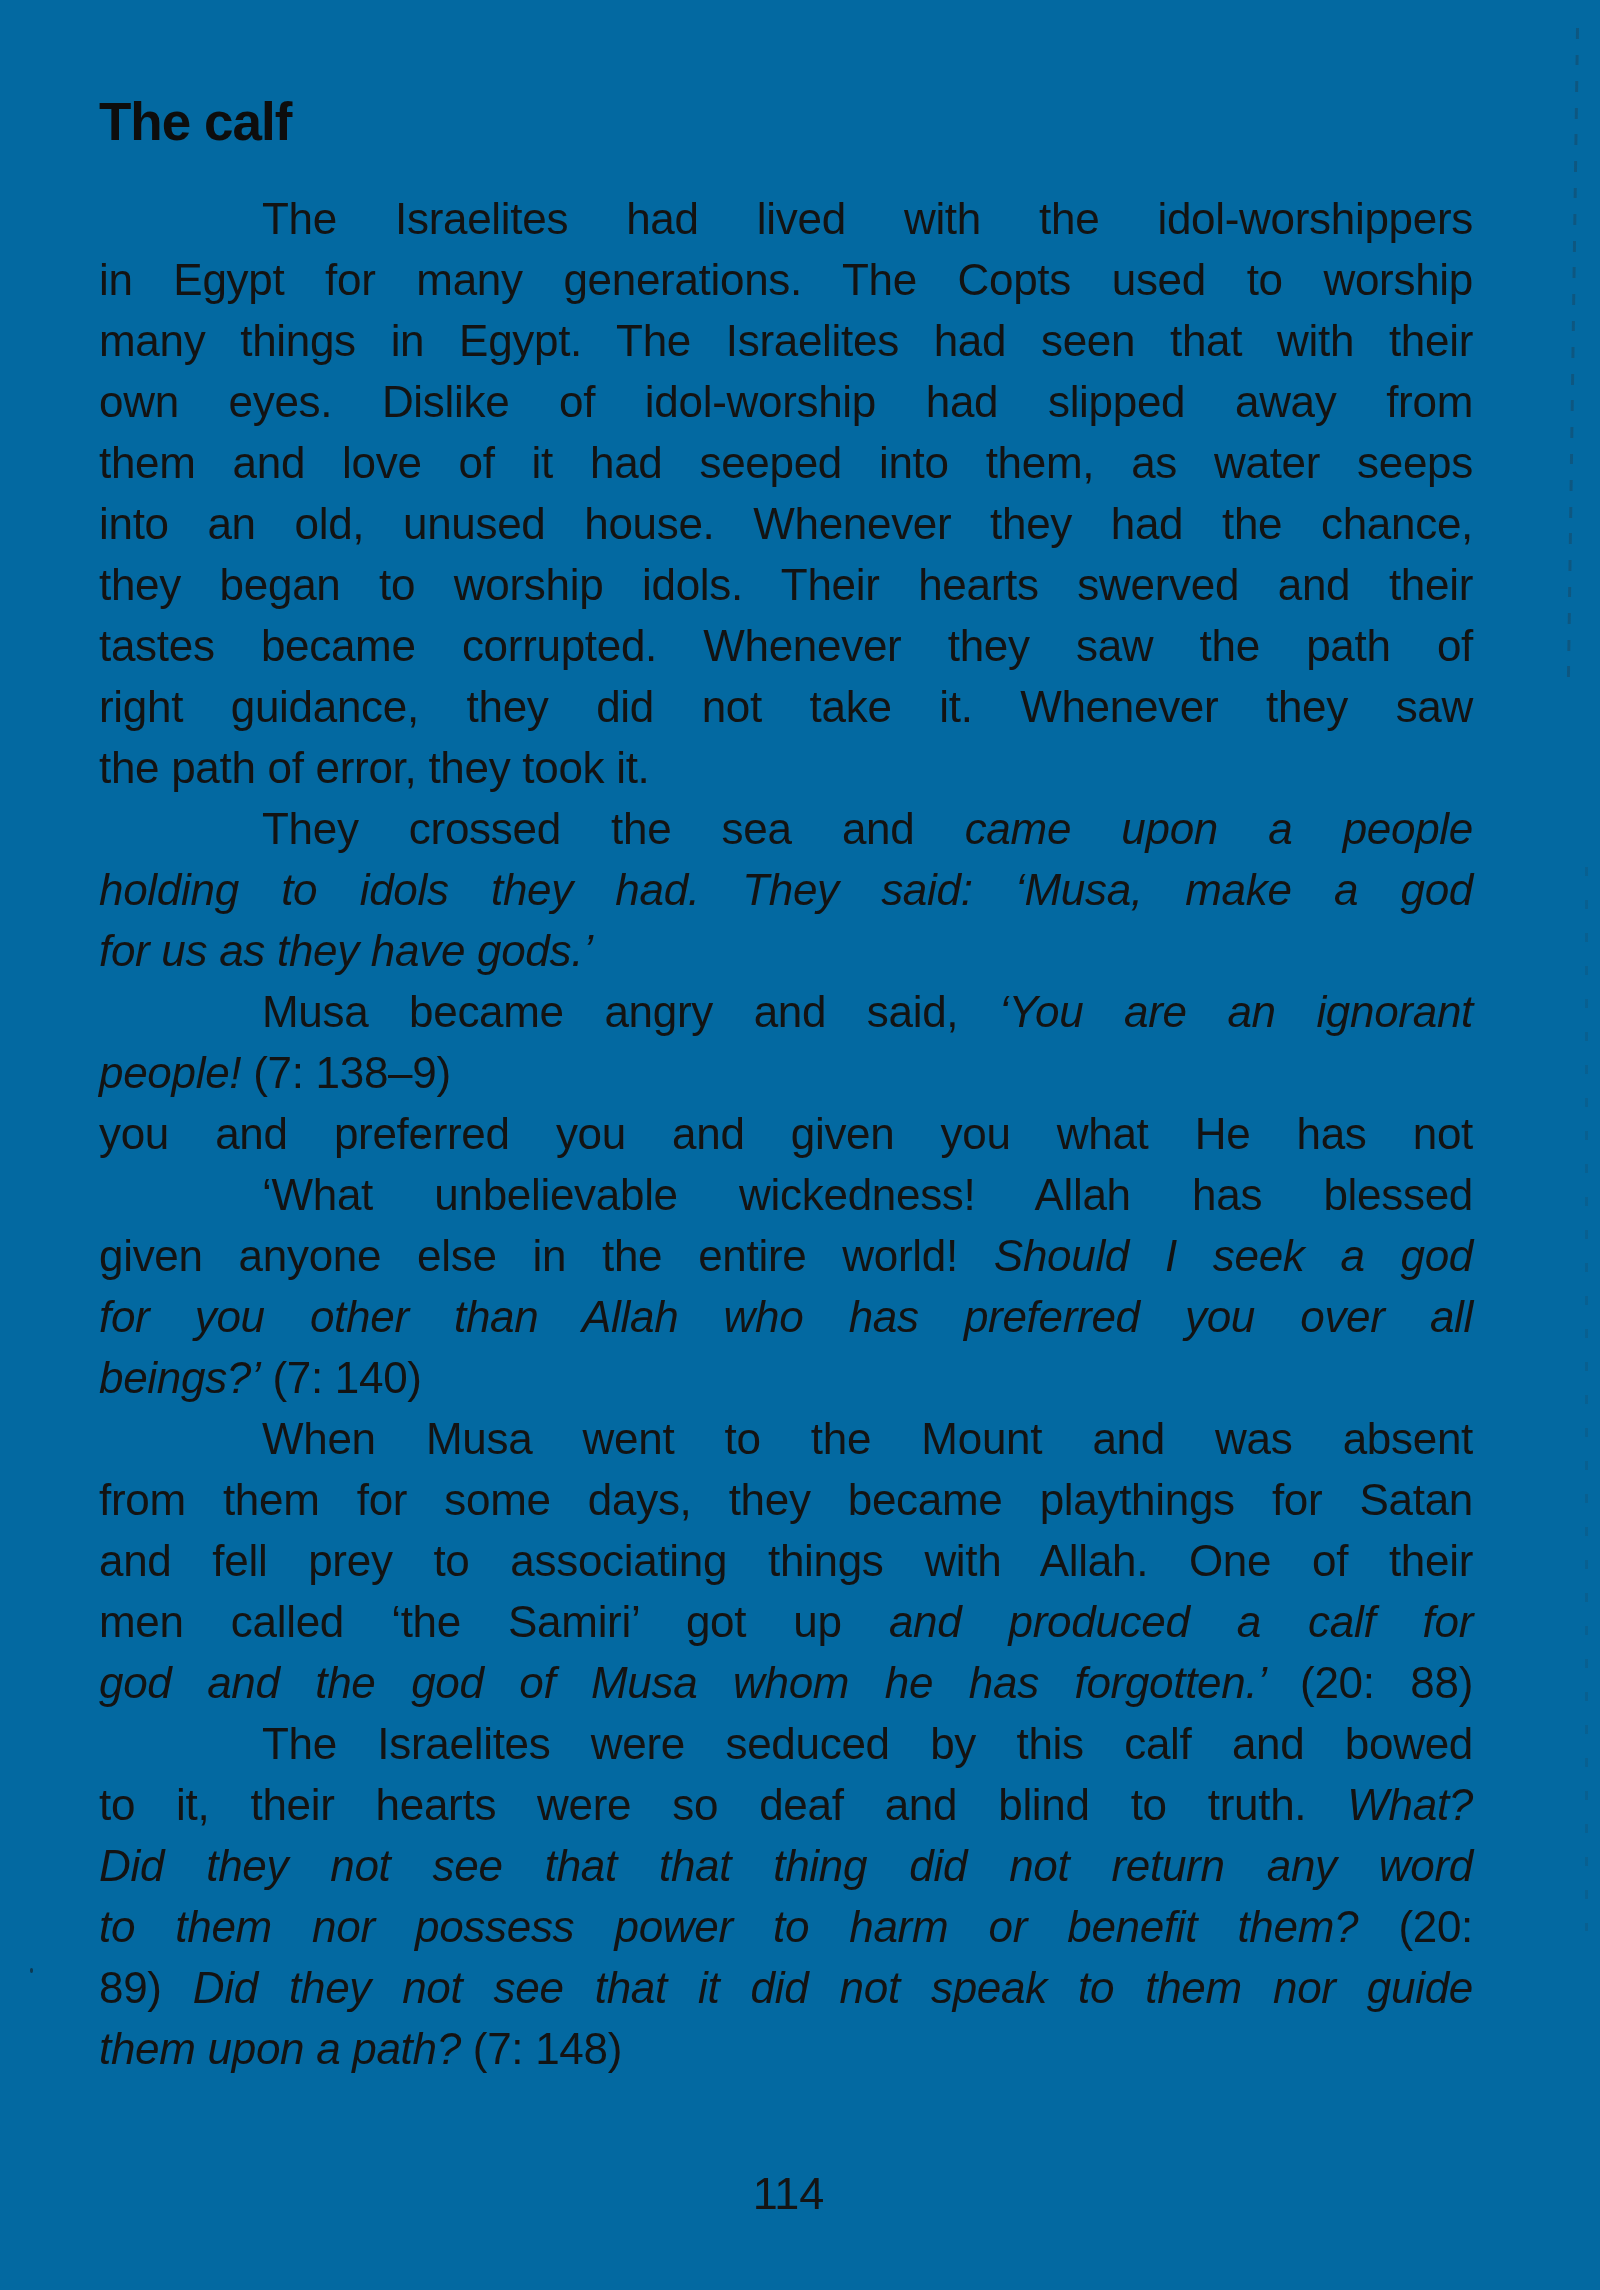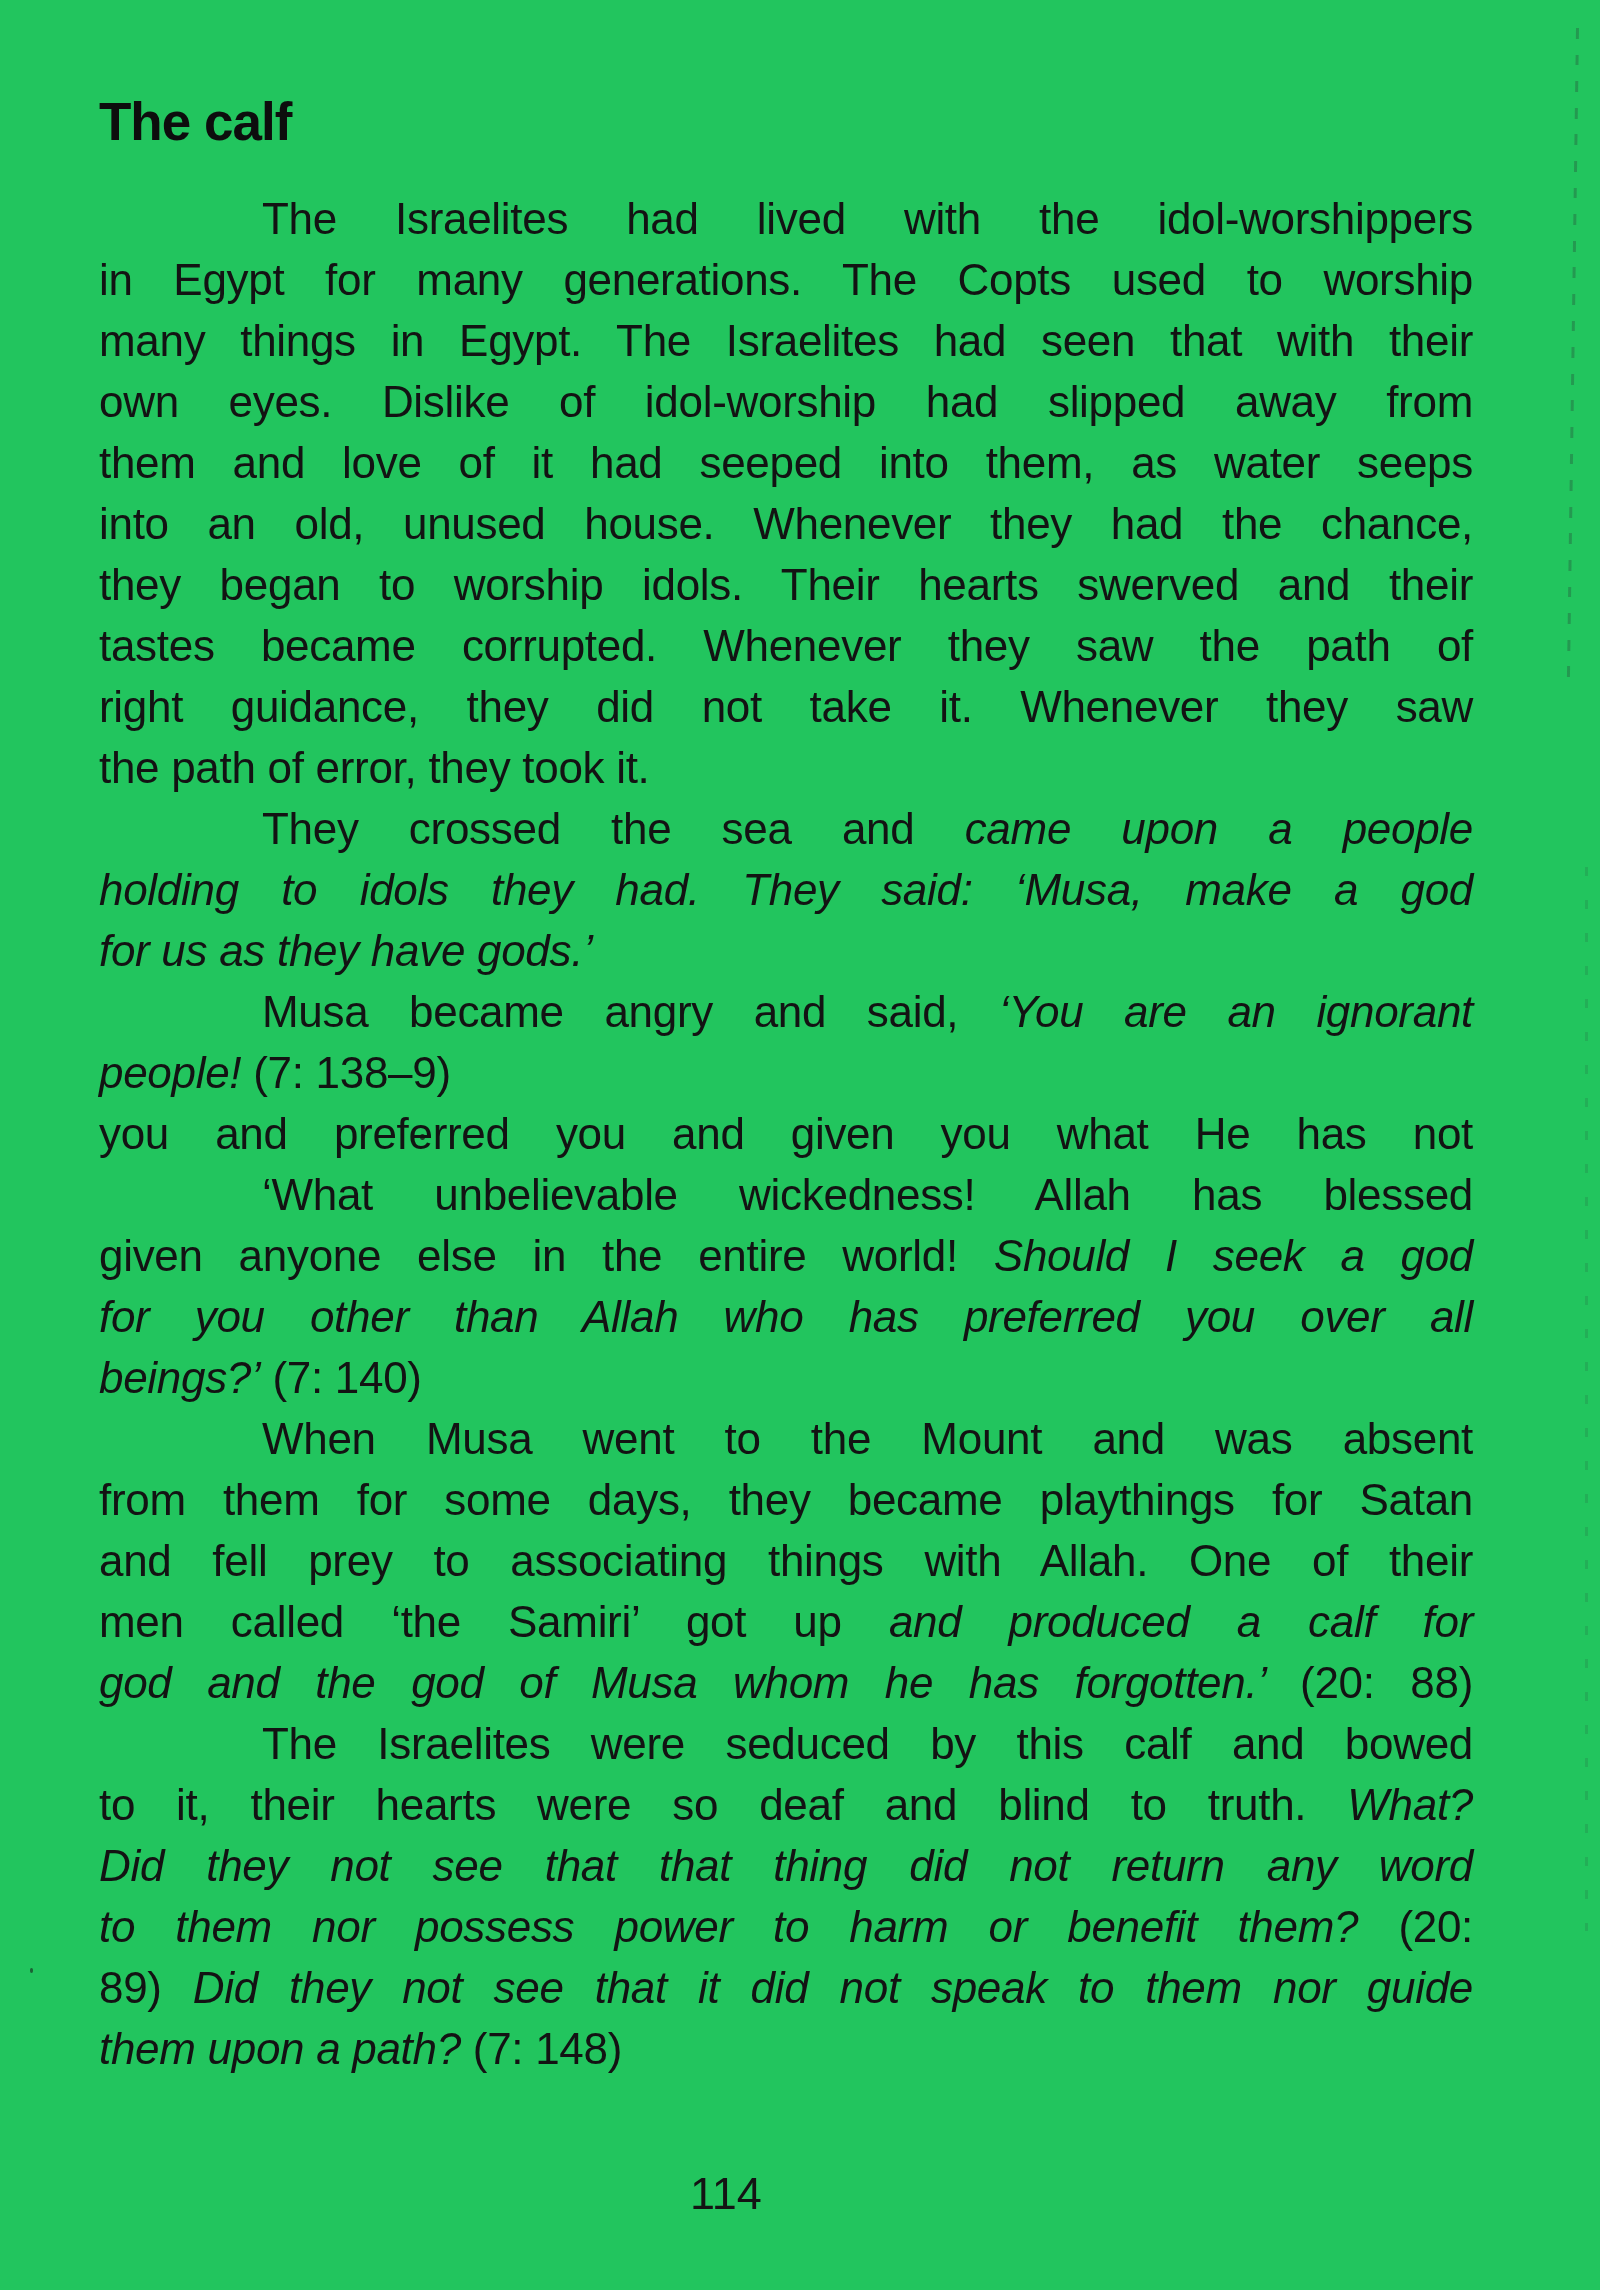--- a/index.html
+++ b/index.html
@@ -4,21 +4,21 @@
 <style>
   html, body {
     margin: 0;
     padding: 0;
     background: #ffffff;
   }
   .page {
     position: relative;
     width: 1601px;
     height: 2290px;
-    background: #22c55e;
+    background: #0369a1;
     overflow: hidden;
     font-family: "Liberation Sans", "DejaVu Sans", sans-serif;
     color: #121212;
   }
   .heading {
     position: absolute;
     left: 99px;
     top: 91px;
     font-size: 53px;
     font-weight: 700;
@@ -54,21 +54,21 @@
     font-style: italic;
   }
   .page-number {
     position: absolute;
     left: 690px;
     top: 2163px;
     width: 197px;
     height: 61px;
     line-height: 61px;
     font-size: 45px;
-    text-align: left;
+    text-align: center;
     color: #141414;
   }
   
   .scan-dash-right-a {
     position: absolute;
     left: 1576px;
     top: 27.6px;
     width: 3px;
     height: 650px;
     background: repeating-linear-gradient(to bottom,

